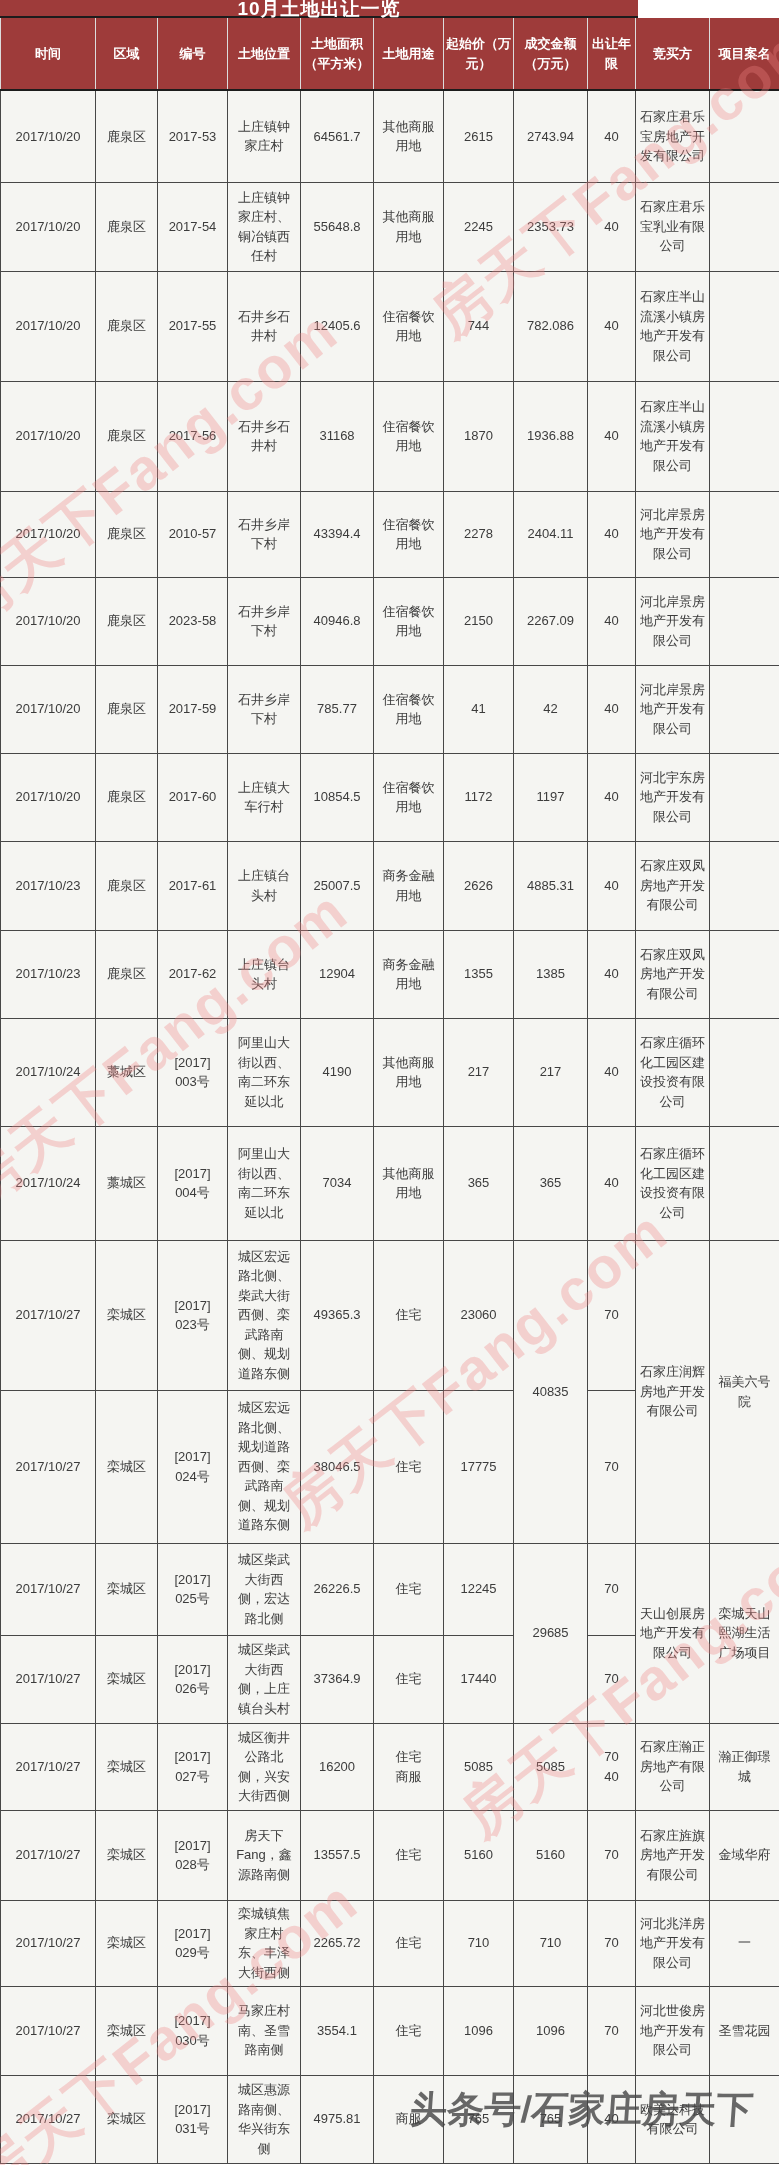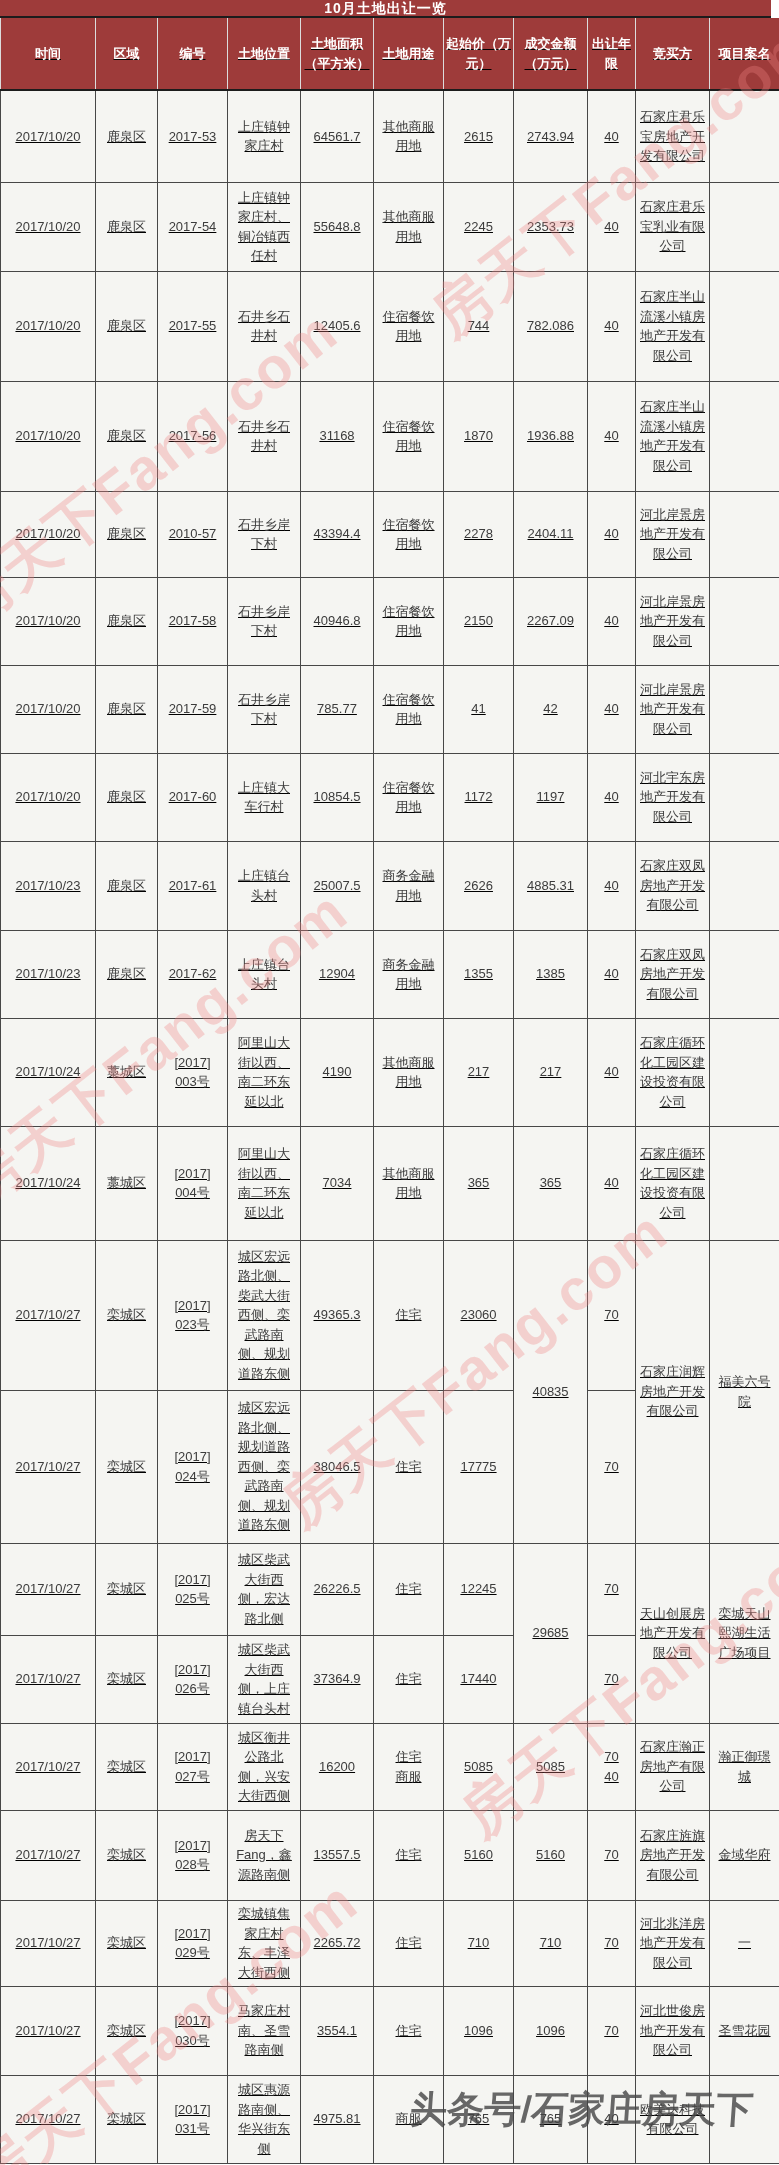--- a/index.html
+++ b/index.html
@@ -6,36 +6,35 @@
   html, body { background: #ffffff; }
   .page {
     position: relative;
     width: 779px;
     height: 2165px;
     overflow: hidden;
     background: #ffffff;
     font-family: "Liberation Sans", "DejaVu Sans", sans-serif;
   }
   .title-bar {
-    width: 771px;
+    width: 638px;
     height: 18px;
     line-height: 17px;
     background: #9e3b3a;
     color: #ffffff;
-    font-size: 14px;
+    font-size: 19px;
     font-weight: bold;
     text-align: center;
     letter-spacing: 1px;
     border-bottom: 2px solid #1c1c1c;
   }
   table.land {
     width: 779px;
     table-layout: fixed;
     border-collapse: collapse;
-    text-decoration: underline;
   }
   
   col.c-time{width:95px} col.c-region{width:62px} col.c-code{width:70px}
   col.c-loc{width:73px} col.c-area{width:73px} col.c-use{width:70px}
   col.c-start{width:70px} col.c-deal{width:74px} col.c-years{width:48px}
   col.c-bidder{width:74px} col.c-project{width:70px}
 
   table.land thead th {
     background: #9e3b3a;
     color: #ffffff;
@@ -202,21 +201,21 @@
           <td>住宿餐饮用地</td>
           <td>2278</td>
           <td>2404.11</td>
           <td>40</td>
           <td>河北岸景房地产开发有限公司</td>
           <td></td>
         </tr>
         <tr>
           <td>2017/10/20</td>
           <td>鹿泉区</td>
-          <td>2017-58</td>
+          <td>2023-58</td>
           <td>石井乡岸下村</td>
           <td>40946.8</td>
           <td>住宿餐饮用地</td>
           <td>2150</td>
           <td>2267.09</td>
           <td>40</td>
           <td>河北岸景房地产开发有限公司</td>
           <td></td>
         </tr>
         <tr>

